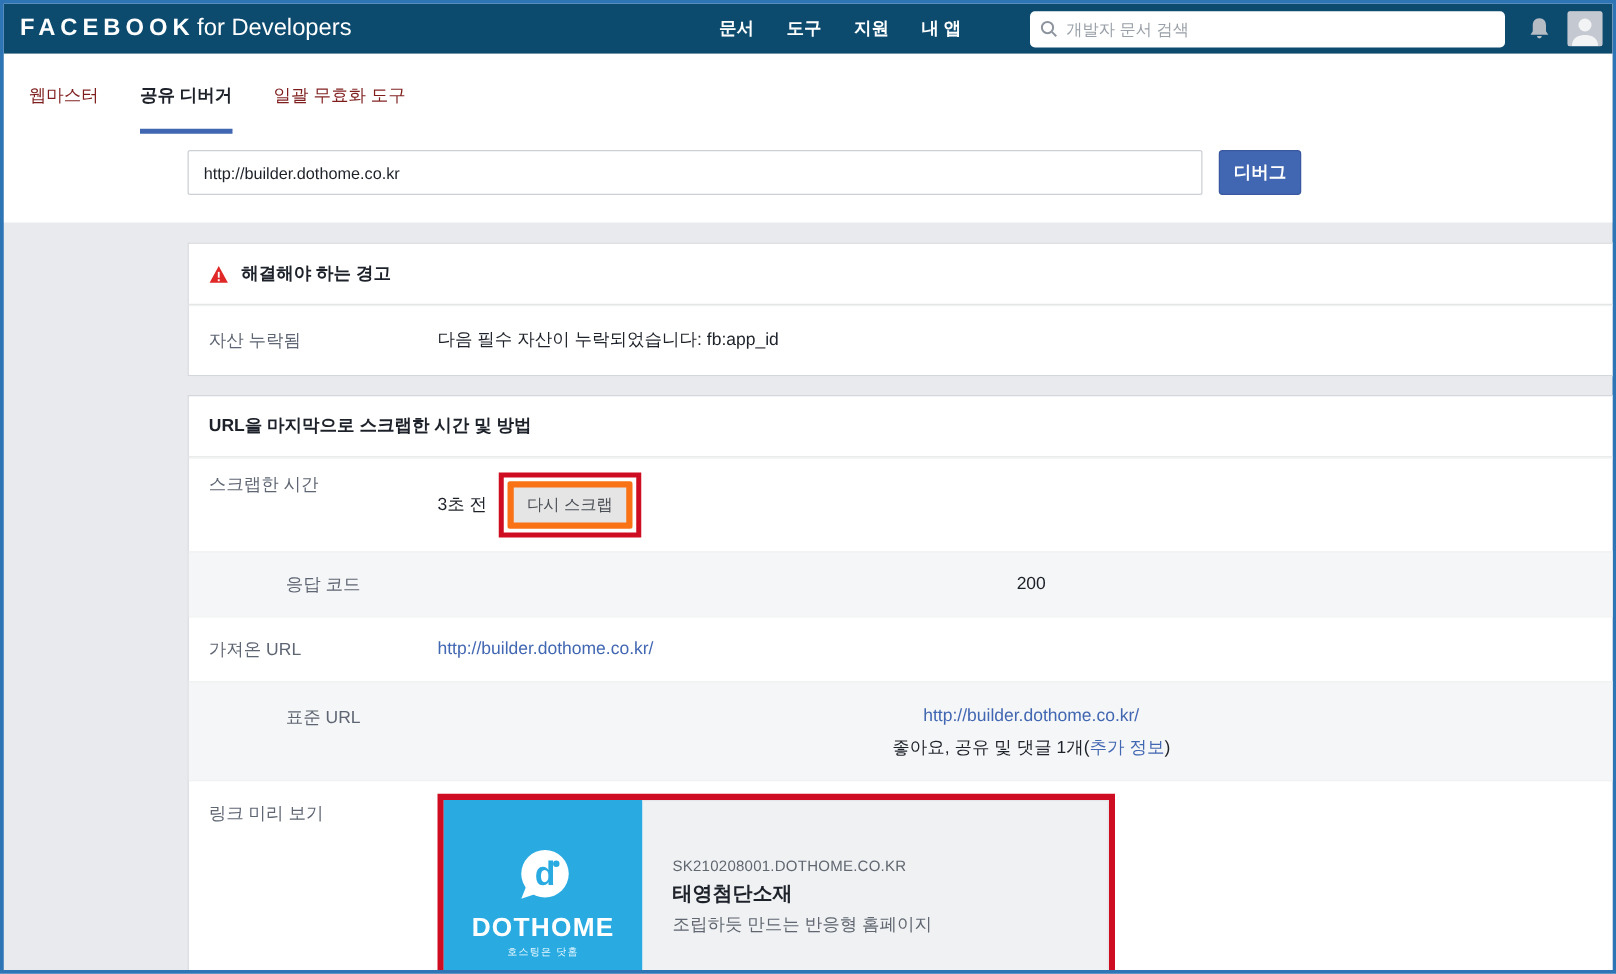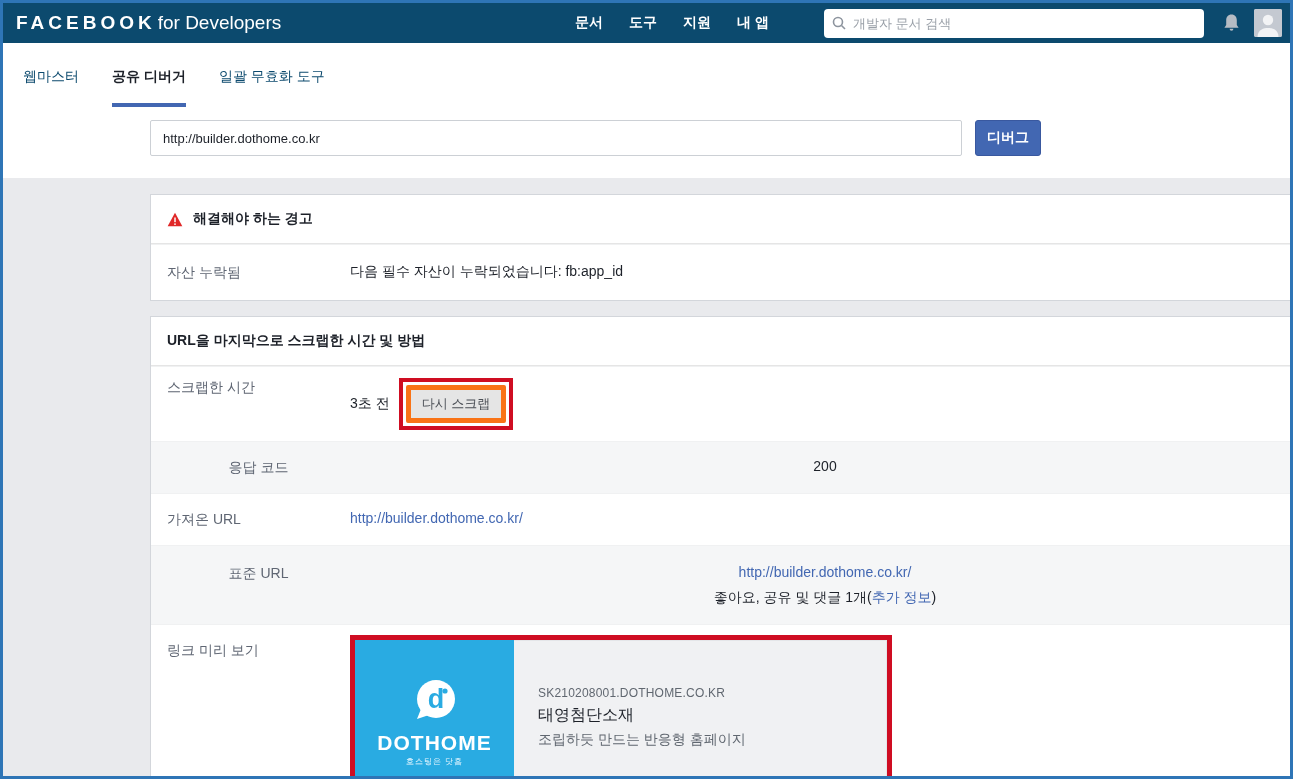--- a/index.html
+++ b/index.html
@@ -35,21 +35,21 @@
   .bell { margin-left:16px; width:22px; display:flex; justify-content:center; cursor:pointer; }
   .avatar {
     margin-left:12px; width:28px; height:28px; background:#c4c9d1; border-radius:2px;
     overflow:hidden; cursor:pointer; display:block;
   }
 
   
   .header-zone { background:#fff; padding-top:15px; }
   .tabs { display:flex; gap:33px; padding-left:20px; }
   .tab {
-    font-size:14px; color:#0c4a6e; padding:10px 0 17px; cursor:pointer;
+    font-size:14px; color:#7f1d1d; padding:10px 0 17px; cursor:pointer;
     border-bottom:4px solid transparent; white-space:nowrap;
   }
   .tab.active { color:#1d2129; font-weight:bold; border-bottom-color:#4267b2; }
   .debug-row { display:flex; align-items:center; padding:13px 0 22px 147px; }
   .url-input {
     width:812px; height:36px; border:1px solid #ccd0d5; border-radius:2px;
     font-size:13px; font-family:inherit; color:#1d2129; padding:0 12px; outline:none;
   }
   .debug-btn {
     margin-left:13px; height:36px; width:66px; background:#4267b2; color:#fff;
@@ -92,21 +92,21 @@
     width:159px; height:159px; flex:0 0 159px; background:#29abe2;
     display:flex; flex-direction:column; align-items:center; justify-content:center;
   }
   .dh-logo-text { color:#fff; font-weight:bold; font-size:21px; letter-spacing:1px; margin-top:2px; }
   .dh-logo-sub { color:#e8f7ff; font-size:8px; letter-spacing:1px; margin-top:1px; }
   .preview-text {
     flex:1; background:#f0f1f3; border:1px solid #e4e6e9; border-left:none;
     padding:45px 0 0 24px;
   }
   .preview-domain { font-size:12px; color:#606770; letter-spacing:.2px; }
-  .preview-title { font-size:16px; font-weight:normal; color:#1d2129; margin-top:5px; }
+  .preview-title { font-size:16px; font-weight:bold; color:#1d2129; margin-top:5px; }
   .preview-desc { font-size:14px; color:#606770; margin-top:5px; }
 </style>
 </head>
 <body>
 
 <div class="navbar">
   <div class="logo">
     <span class="logo-primary">FACEBOOK</span>
     <span class="logo-secondary">for Developers</span>
   </div>

